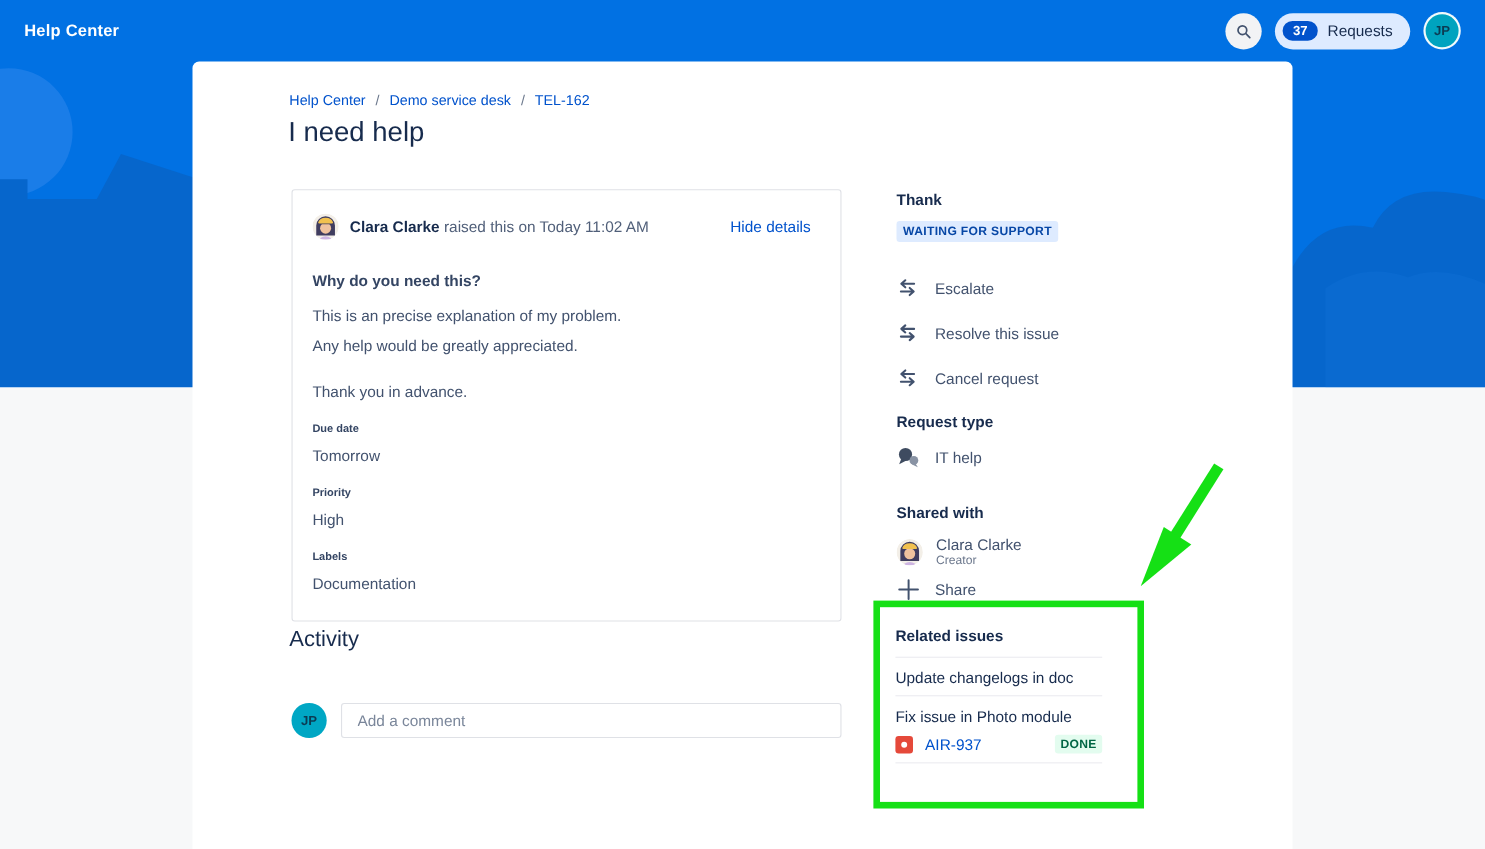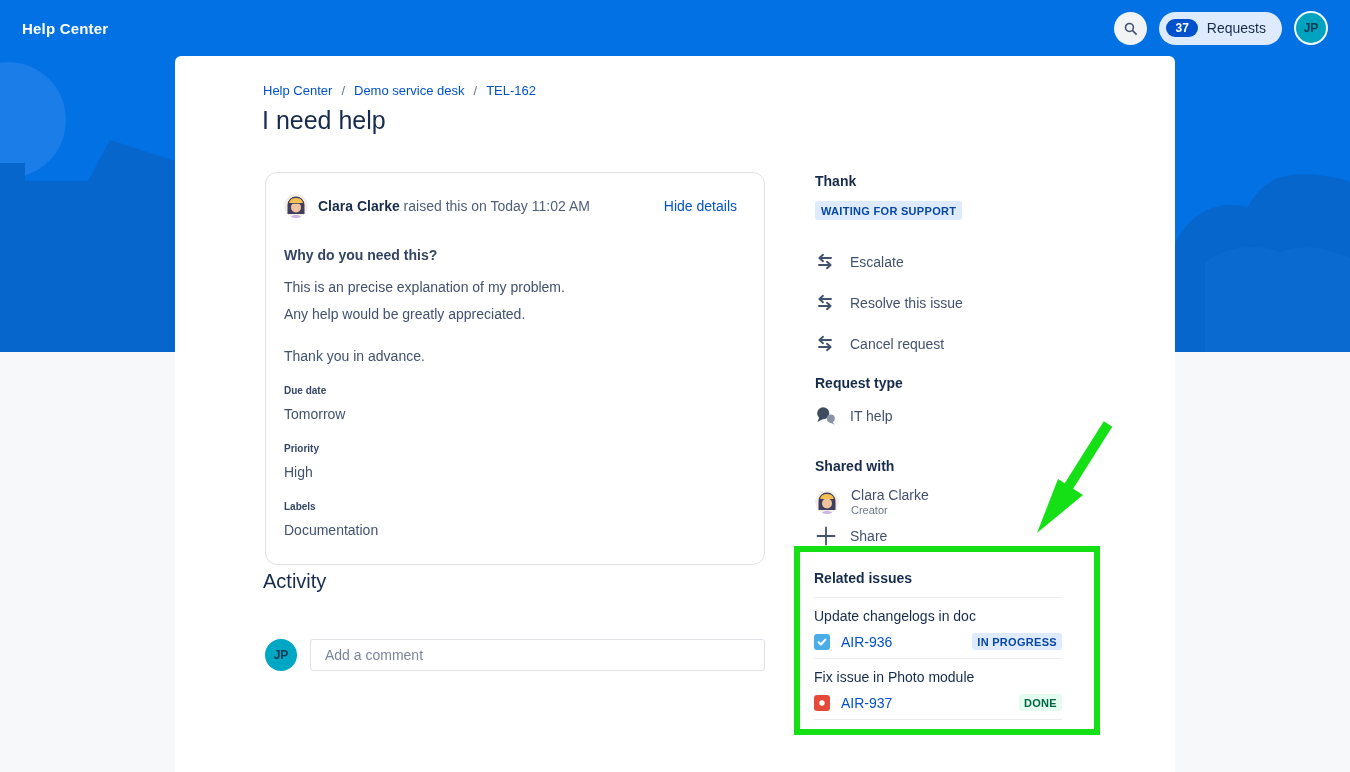--- a/index.html
+++ b/index.html
@@ -27,21 +27,21 @@
   .avatar-top { width:34px; height:34px; border-radius:50%; background:#00A3BF; border:2px solid rgba(255,255,255,.95); color:#0B3C53; font-weight:bold; font-size:12px; display:flex; align-items:center; justify-content:center; cursor:pointer; }
 
   
   .panel { position:absolute; left:175px; top:56px; width:1000px; height:716px; background:#fff; border-radius:6px 6px 0 0; z-index:2; }
 
   .breadcrumb { position:absolute; left:88px; top:27px; font-size:13px; color:#6B778C; display:flex; gap:9px; align-items:center; }
   .breadcrumb a { color:#0052CC; text-decoration:none; cursor:pointer; }
   .page-title { position:absolute; left:87px; top:50px; font-size:25px; font-weight:500; color:#172B4D; }
 
   
-  .request-card { position:absolute; left:90px; top:116px; width:500px; border:1px solid #DFE1E6; border-radius:12px; background:#fff; padding:21px 27px 26px 18px; }
+  .request-card { position:absolute; left:90px; top:116px; width:500px; border:1px solid #DFE1E6; border-radius:3px; background:#fff; padding:21px 27px 26px 18px; }
   .card-header { display:flex; align-items:center; }
   .avatar-clara { width:24px; height:24px; border-radius:50%; overflow:hidden; flex:0 0 24px; }
   .reporter-line { margin-left:10px; font-size:14px; color:#505F79; }
   .reporter-line b { color:#172B4D; }
   .hide-details { margin-left:auto; color:#0052CC; font-size:14px; text-decoration:none; cursor:pointer; }
   .q-label { font-weight:bold; font-size:14px; color:#344563; margin-top:29px; }
   .desc p { font-size:14px; color:#42526E; line-height:23px; margin-top:4px; }
   .desc p.first { margin-top:13px; }
   .closing { font-size:14px; color:#42526E; margin-top:22px; }
   .field-label { font-weight:bold; font-size:10px; color:#344563; margin-top:21px; }
@@ -65,21 +65,21 @@
   .rt-row { display:flex; align-items:center; gap:13px; margin-top:15px; }
   .rt-row span { font-size:14px; color:#42526E; }
   .sw-label { margin-top:32px; }
   .person-row { display:flex; align-items:center; gap:12px; margin-top:13px; }
   .person-name { font-size:14px; color:#42526E; line-height:16px; }
   .person-role { font-size:11px; color:#6B778C; margin-top:1px; }
   .share-row { display:flex; align-items:center; gap:13px; margin-top:9px; cursor:pointer; }
   .share-row span { font-size:14px; color:#42526E; }
 
   
-  .related-box { position:absolute; left:619px; top:490px; width:306px; height:189px; border:6px solid #15E015; background:#fff; padding:18px 0 0 0; }
+  .related-box { position:absolute; left:619px; top:490px; width:246px; height:189px; border:6px solid #15E015; background:#fff; padding:18px 0 0 0; }
   .ri-inner { padding:0 32px 0 14px; }
   .ri-heading { font-size:14px; font-weight:600; color:#172B4D; }
   .ri-divider { height:1px; background:#EBECF0; margin-top:11px; }
   .ri-summary { font-size:14px; color:#172B4D; margin-top:10px; }
   .ri-row { display:flex; align-items:center; margin-top:9px; }
   .type-icon { width:16px; height:16px; border-radius:3px; flex:0 0 16px; display:flex; align-items:center; justify-content:center; }
   .type-task { background:#4BADE8; }
   .type-bug { background:#E5493A; }
   .issue-key { margin-left:11px; font-size:14px; color:#0052CC; text-decoration:none; cursor:pointer; }
   .ri-badge { margin-left:auto; font-size:11px; font-weight:bold; letter-spacing:.3px; padding:3px 5px 2px; border-radius:3px; }
@@ -238,29 +238,20 @@
         <span>Share</span>
       </div>
     </div>
 
     <div class="related-box">
       <div class="ri-inner">
         <div class="ri-heading">Related issues</div>
         <div class="ri-divider"></div>
 
         <div class="ri-summary">Update changelogs in doc</div>
-        <div class="ri-row">
-          <div class="type-icon type-task">
-            <svg width="12" height="12" viewBox="0 0 12 12">
-                <path d="M2.6,6.2 L4.9,8.5 L9.4,3.6" fill="none" stroke="#fff" stroke-width="2" stroke-linecap="round" stroke-linejoin="round"></path>
-              </svg>
-          </div>
-          <a class="issue-key">AIR-936</a>
-          <span class="ri-badge badge-inprogress">IN PROGRESS</span>
-        </div>
         <div class="ri-divider mt6"></div>
 
         <div class="ri-summary">Fix issue in Photo module</div>
         <div class="ri-row">
           <div class="type-icon type-bug">
             <svg width="12" height="12" viewBox="0 0 12 12">
                 <circle cx="6" cy="6" r="2.7" fill="#fff"></circle>
               </svg>
           </div>
           <a class="issue-key">AIR-937</a>

